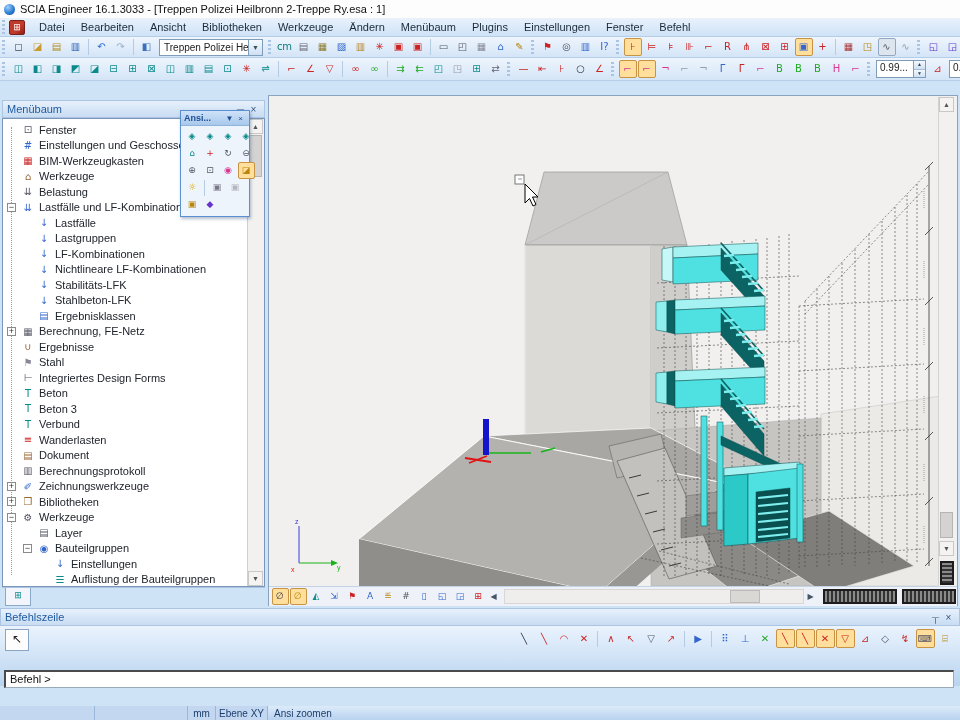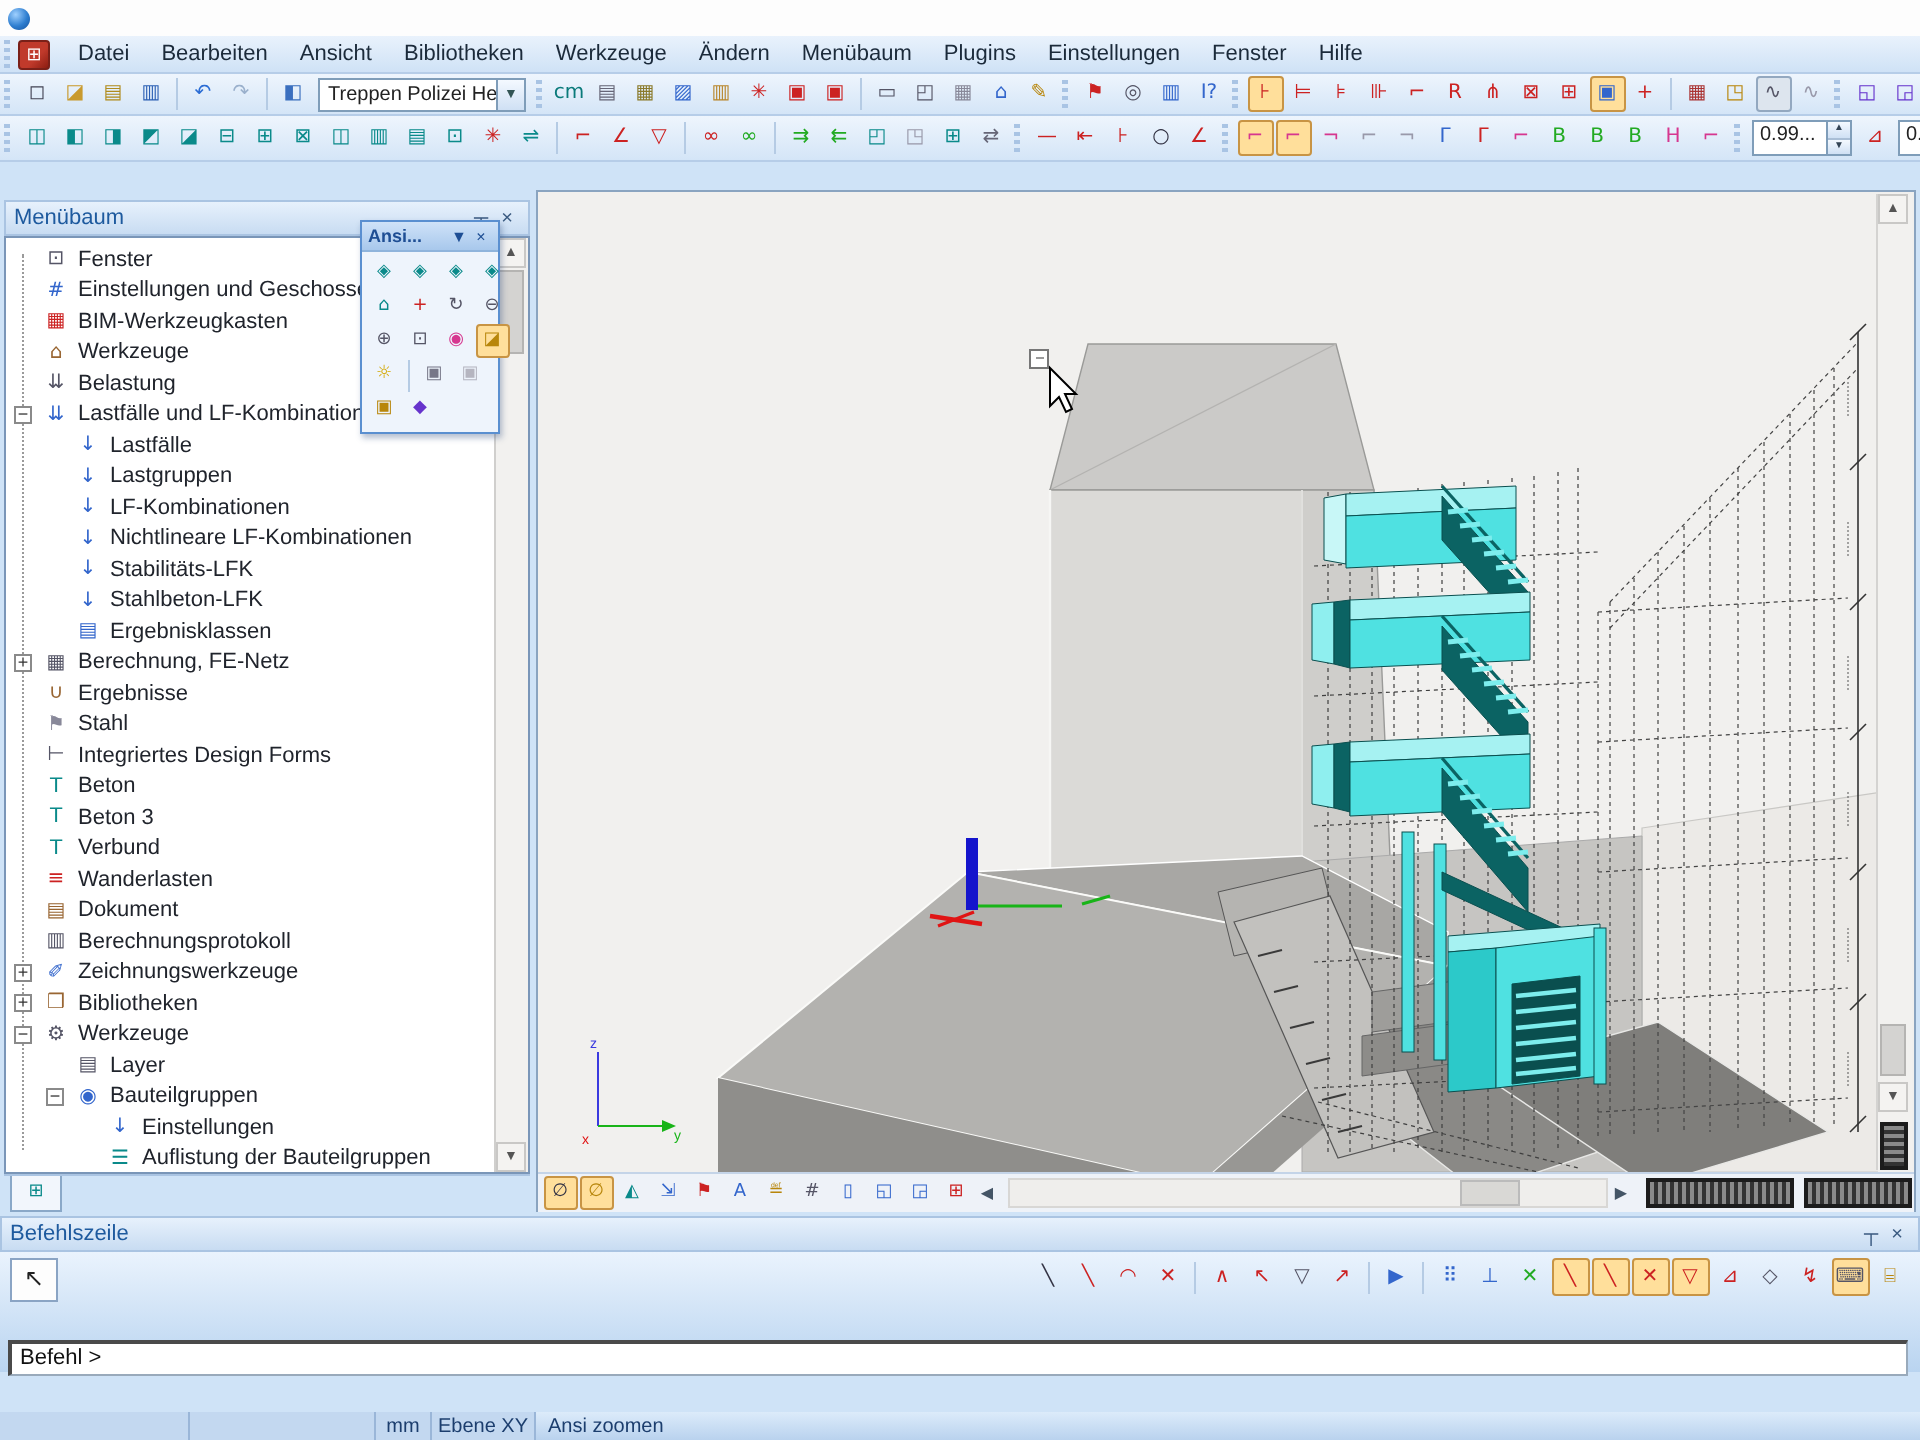--- a/index.html
+++ b/index.html
@@ -116,37 +116,38 @@
   .st-cell{border-right:1px solid #9ab6d8;background:#c3d8f0;height:14px;display:flex;
            align-items:center;justify-content:center;box-sizing:border-box;}
 </style>
 </head>
 <body>
 
 <div id="app">
 
   <div id="titlebar">
     <span id="scia-logo"></span>
+    <span id="title-text">SCIA Engineer 16.1.3033 - [Treppen Polizei Heilbronn 2-Treppe Ry.esa : 1]</span>
   </div>
 
   <div id="menubar">
     <span class="grip"></span>
     <span id="appdoc-icon">⊞</span>
     <span id="menu-items" style="display: flex;">
         <span class="menu-item">Datei</span>
         <span class="menu-item">Bearbeiten</span>
         <span class="menu-item">Ansicht</span>
         <span class="menu-item">Bibliotheken</span>
         <span class="menu-item">Werkzeuge</span>
         <span class="menu-item">Ändern</span>
         <span class="menu-item">Menübaum</span>
         <span class="menu-item">Plugins</span>
         <span class="menu-item">Einstellungen</span>
         <span class="menu-item">Fenster</span>
-        <span class="menu-item">Hilfe</span>
+        <span class="menu-item">Befehl</span>
       </span>
   </div>
 
   <div id="toolbar1" class="toolbar">
     <span class="grip"></span>
     <span class="tb-group" style="display:flex;align-items:center;">
         <span class="tbtn" style="color: rgb(68, 68, 85);">◻</span>
         <span class="tbtn" style="color: rgb(201, 154, 46);">◪</span>
         <span class="tbtn" style="color: rgb(176, 140, 30);">▤</span>
         <span class="tbtn" style="color: rgb(43, 95, 180);">▥</span>

